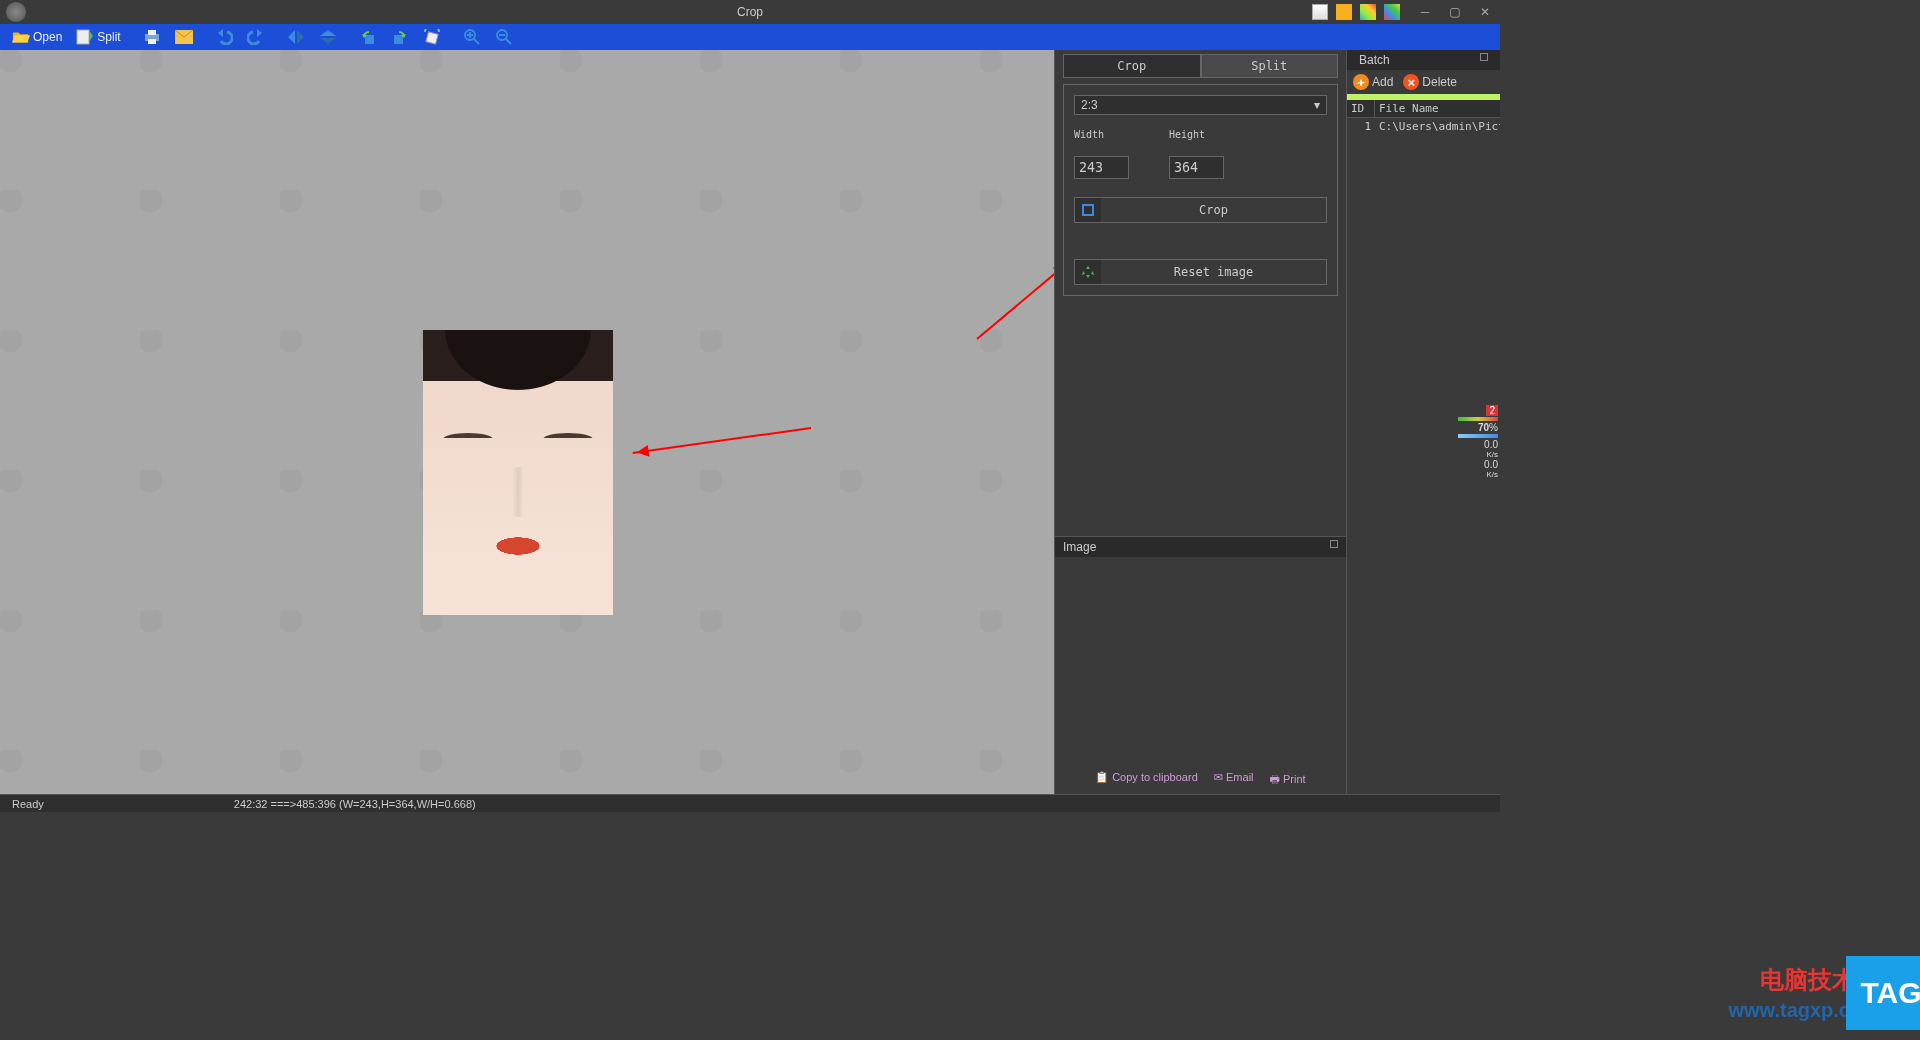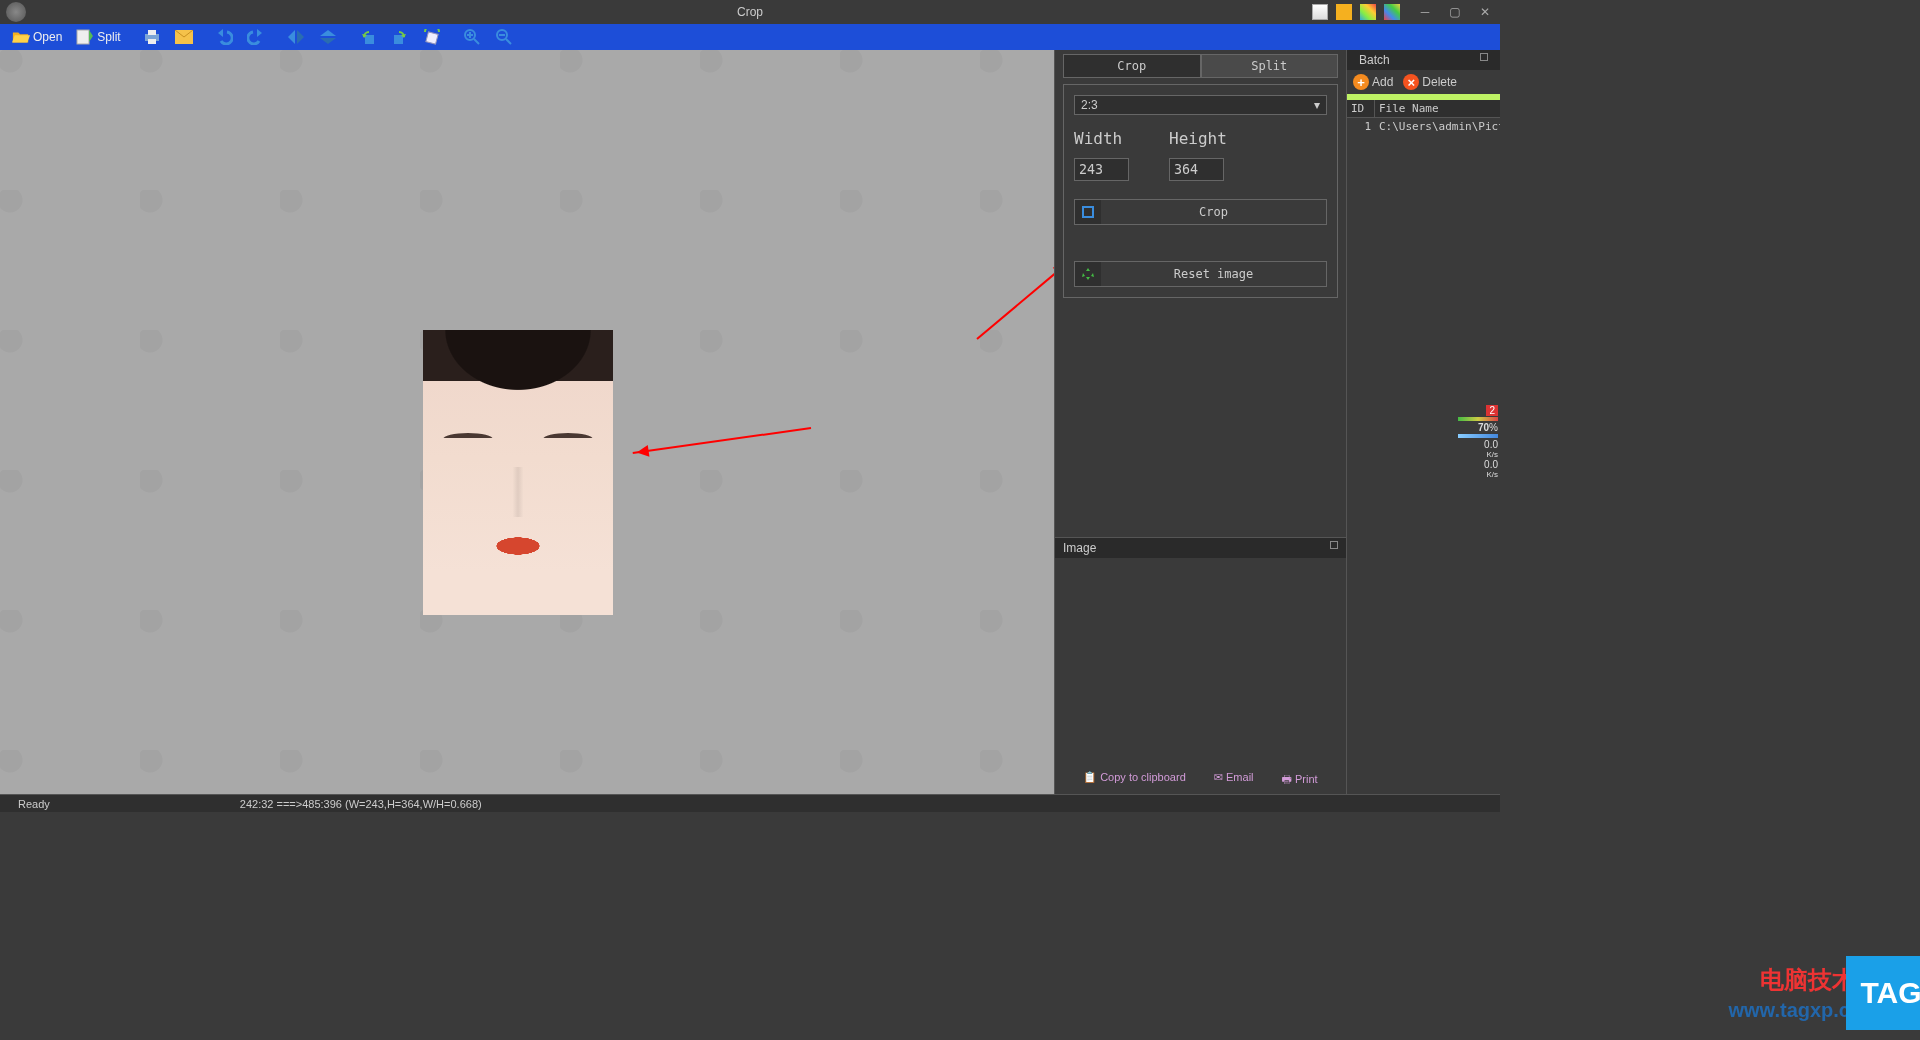--- a/index.html
+++ b/index.html
@@ -49,30 +49,30 @@
 .arrow::after { content:""; position:absolute; right:-2px; top:-5px; border:6px solid transparent; border-left:12px solid red; }
 
 
 .right { width: 292px; background: #3a3a3a; display: flex; flex-direction: column; border-left: 1px solid #555; }
 .tabs { display: flex; height: 24px; margin: 4px 8px 0 8px; }
 .tab { flex:1; text-align: center; line-height: 22px; background: #2f2f2f; border:1px solid #666; font-family: monospace; font-size: 12px; }
 .tab.active { background: #4a4a4a; }
 .panel-box { border:1px solid #666; margin: 6px 8px 8px 8px; padding: 10px; }
 .dropdown { width: 100%; background:#2f2f2f; border:1px solid #666; color:#ccc; padding:2px 6px; font-family:monospace; display:flex; justify-content:space-between; align-items:center;}
 .row { display:flex; gap: 40px; margin-top: 14px;}
-.col label { display:block; font-family:monospace; font-size:16px; margin-bottom:10px;}
+.col label { display:block; font-family:monospace; font-size:10px; margin-bottom:16px;}
 .num-input { width: 55px; background:#2f2f2f; border:1px solid #666; color:#ccc; padding:3px 4px; font-family:monospace;}
 .panel-btn { display:flex; align-items:center; border:1px solid #666; width:100%; margin-top:18px; height:26px;}
 .panel-btn .btn-icon { width:26px; height:100%; display:flex; align-items:center; justify-content:center; background:#2f2f2f;}
 .panel-btn .btn-label { flex:1; text-align:center; font-family:monospace; }
 
 .image-panel-header { background:#2a2a2a; padding:3px 8px; display:flex; justify-content:space-between; border-top:1px solid #555;}
 .image-preview { flex:1; background:#3a3a3a; display:flex; align-items:flex-start; justify-content:center; padding-top:6px; position:relative; overflow:hidden;}
 .image-preview .thumb { width:130px; height:185px; }
-.image-preview .bottom-actions{ position:absolute; bottom:4px; left:0; right:0; display:flex; justify-content:center; gap:28px; color:#d29bd8; font-size:11px;}
+.image-preview .bottom-actions{ position:absolute; bottom:4px; left:0; right:0; display:flex; justify-content:center; gap:16px; color:#d29bd8; font-size:11px;}
 
 .batch { width: 154px; background: #3a3a3a; border-left:1px solid #555; display:flex; flex-direction:column; position:relative;}
 .batch-header { background:#2a2a2a; padding:3px 12px; display:flex; justify-content:space-between;}
 .batch-actions { display:flex; gap:10px; padding:4px 6px;}
 .round-btn { display:flex; align-items:center; gap:3px;}
 .round-btn .circ { width:16px; height:16px; border-radius:50%; display:flex; align-items:center; justify-content:center; color:#fff; font-weight:bold; font-size:13px;}
 .circ.add{ background:#f58b1f;} .circ.del{ background:#f5531f;}
 .batch-table { flex:1; font-size:11px;}
 .batch-thead { display:flex; background:#2f2f2f; border-top:6px solid #bef264; border-bottom:1px solid #555;}
 .th-id{ width:28px; padding:2px 4px; border-right:1px solid #555; font-family:monospace;}
@@ -84,21 +84,21 @@
 .net-widget{ position:absolute; right:2px; top:355px; width:40px; font-size:10px; color:#ddd; text-align:right;}
 .net-widget .bar{ height:4px; margin:1px 0;}
 
 
 .watermark-cn { position:absolute; right:40px; bottom:44px; color:#e33; font-size:24px; font-weight:bold; font-family:"Microsoft YaHei",sans-serif;}
 .watermark-url{ position:absolute; right:40px; bottom:18px; color:#26a; font-size:20px; font-weight:bold; font-family:Arial;}
 .tag-block{ position:absolute; right:-16px; bottom:10px; width:90px; height:74px; background:#1aa0e8; display:flex; align-items:center; justify-content:center;}
 .tag-block span{ color:#fff; font-size:30px; font-weight:900; font-family:Arial Black,Arial;}
 
 
-.statusbar { height:18px; background:#2f2f2f; display:flex; align-items:center; padding:0 18px; gap:190px; border-top:1px solid #555;}
+.statusbar { height:18px; background:#2f2f2f; display:flex; align-items:center; padding:0 12px; gap:190px; border-top:1px solid #555;}
 .statusbar span{ font-size:11px; color:#ccc;}
 
 
 .pin{ width:8px; height:8px; border:1px solid #888;}
 
 svg { display:block; }
 </style>
 </head>
 <body>
 

